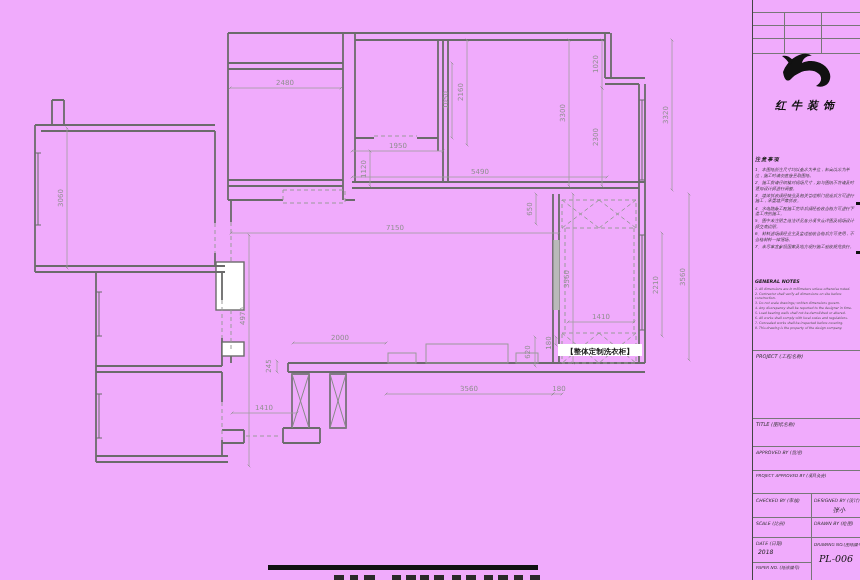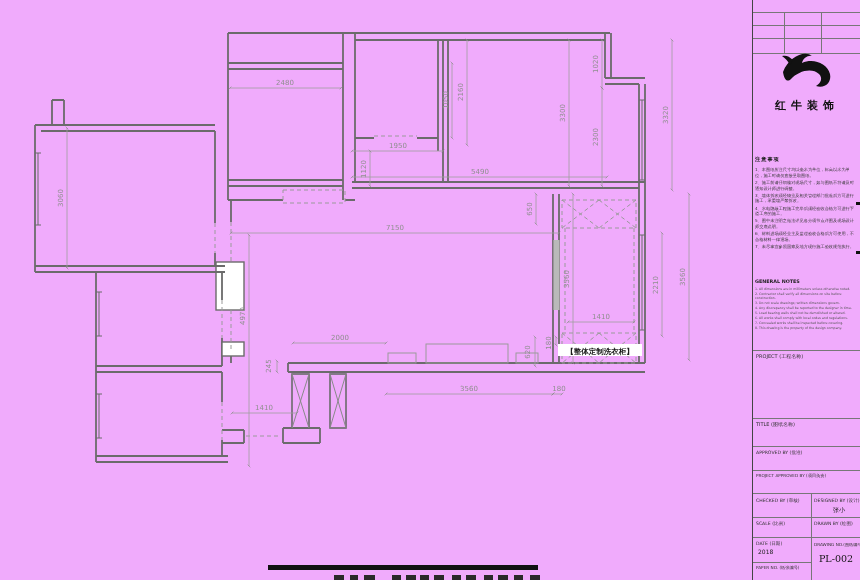--- a/index.html
+++ b/index.html
@@ -179,21 +179,21 @@
 <div class="sliver" style="left:406px;width:10px;"></div>
 <div class="sliver" style="left:420px;width:9px;"></div>
 <div class="sliver" style="left:434px;width:10px;"></div>
 <div class="sliver" style="left:452px;width:9px;"></div>
 <div class="sliver" style="left:466px;width:10px;"></div>
 <div class="sliver" style="left:484px;width:9px;"></div>
 <div class="sliver" style="left:498px;width:10px;"></div>
 <div class="sliver" style="left:514px;width:9px;"></div>
 <div class="sliver" style="left:530px;width:10px;"></div>
 
-<div class="abs" style="left:752px;top:0;width:108px;height:580px;border-left:1px solid #444;">
+<div class="abs" style="left:752px;top:0;width:108px;height:580px;border-left:1px solid #444;font-style:italic;">
 
   <div>
     <div class="tb-line" style="left:0;top:12px;width:108px;height:1px;"></div>
     <div class="tb-line" style="left:0;top:25px;width:108px;height:1px;"></div>
     <div class="tb-line" style="left:0;top:38px;width:108px;height:1px;"></div>
     <div class="tb-line" style="left:0;top:53px;width:108px;height:1px;"></div>
     <div class="tb-vline" style="left:31px;top:12px;width:1px;height:41px;"></div>
     <div class="tb-vline" style="left:68px;top:12px;width:1px;height:41px;"></div>
   </div>
 
@@ -248,21 +248,21 @@
   <div class="name-val" style="left:60px;top:506px;">张小</div>
 
   <div class="tb-line" style="left:0;top:517px;width:108px;height:1px;"></div>
   <div class="tb-label" style="left:3px;top:521px;">SCALE (比例)</div>
   <div class="tb-label" style="left:61px;top:521px;">DRAWN BY (绘图)</div>
 
   <div class="tb-line" style="left:0;top:537px;width:108px;height:1px;"></div>
   <div class="tb-label" style="left:3px;top:541px;">DATE (日期)</div>
   <div class="date-val" style="left:5px;top:548px;">2018</div>
   <div class="tb-label" style="left:61px;top:543px;width:46px;overflow:hidden;font-size:4.2px;">DRAWING NO.(图纸编号)</div>
-  <div class="big-no" style="left:58px;top:553px;">PL-002</div>
+  <div class="big-no" style="left:58px;top:553px;">PL-006</div>
 
   <div class="tb-line" style="left:0;top:562px;width:58px;height:1px;"></div>
   <div class="tb-label" style="left:3px;top:566px;font-size:4.2px;">PAPER NO. (纸张编号)</div>
 </div>
 
 <div class="edge-mark" style="top:202px;"></div>
 <div class="edge-mark" style="top:251px;"></div>
 
 </div>
 

